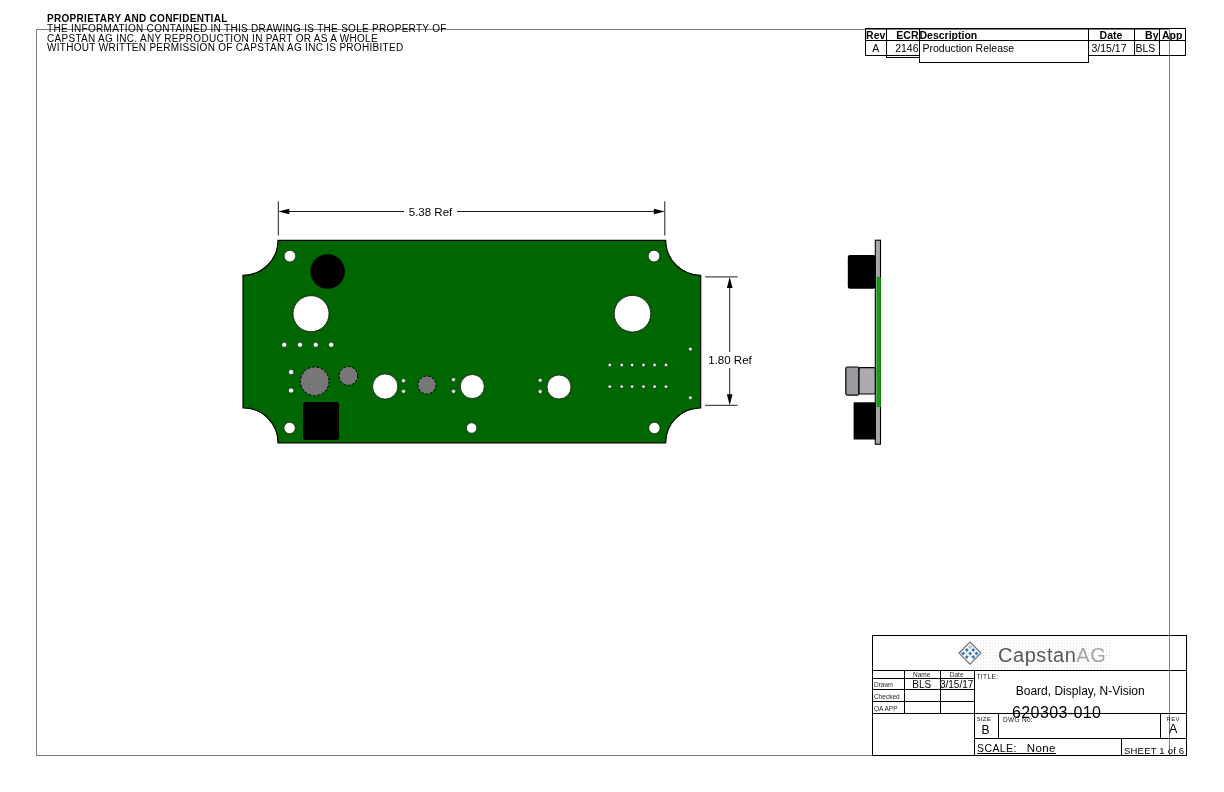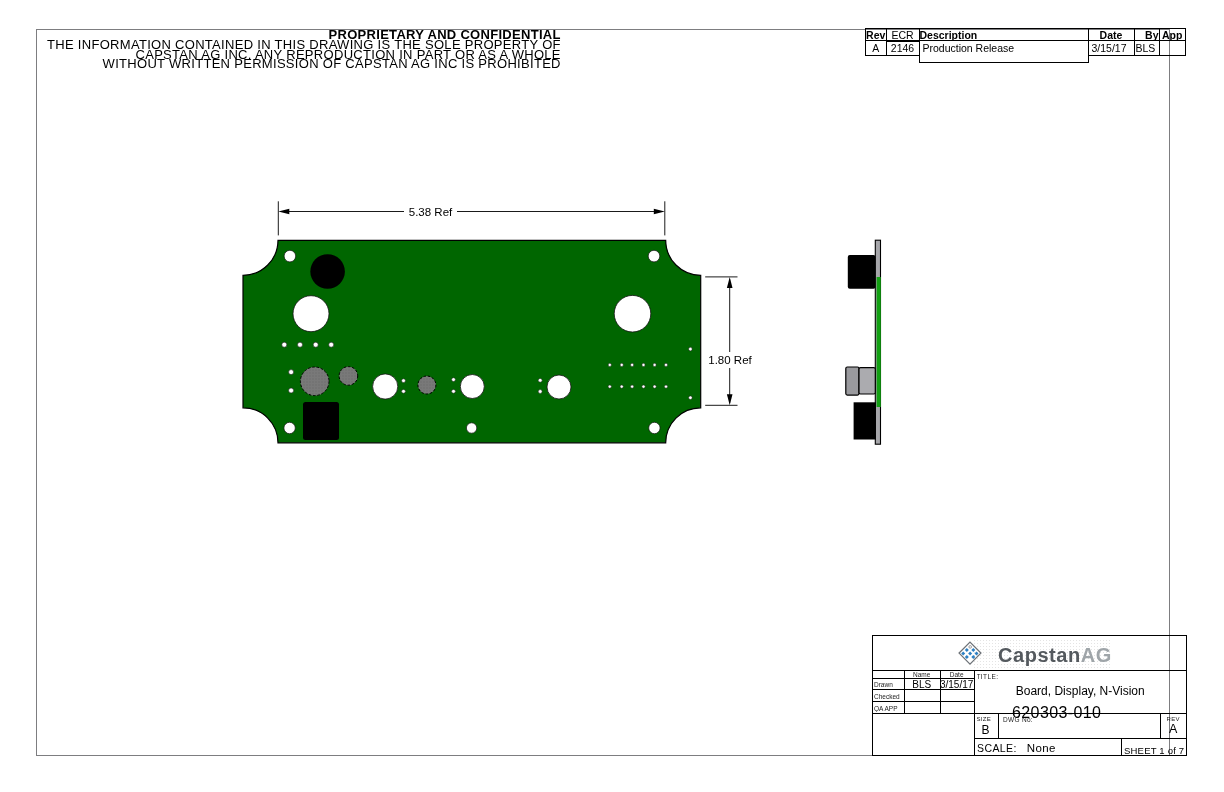--- a/index.html
+++ b/index.html
@@ -5,33 +5,33 @@
 html,body{margin:0;padding:0;background:#ffffff;}
 body{width:1224px;height:792px;position:relative;font-family:"Liberation Sans",sans-serif;color:#000;}
 .abs{position:absolute;box-sizing:border-box;}
 .cell{position:absolute;box-sizing:border-box;overflow:hidden;margin-left:16px;}
 </style>
 </head>
 <body>
 
 <div class="abs" style="left:36px;top:29px;width:1134px;height:727px;border:1px solid #7d7d80;"></div>
 
-<div class="abs" style="left:47px;top:30px;font-size:13px;line-height:9.8px;letter-spacing:0.3px;text-align:right;"><b>PROPRIETARY AND CONFIDENTIAL</b><br>THE INFORMATION CONTAINED IN THIS DRAWING IS THE SOLE PROPERTY OF<br>CAPSTAN AG INC. ANY REPRODUCTION IN PART OR AS A WHOLE<br>WITHOUT WRITTEN PERMISSION OF CAPSTAN AG INC IS PROHIBITED</div>
+<div class="abs" style="left:47px;top:14px;font-size:10px;line-height:9.8px;letter-spacing:0.3px;"><b>PROPRIETARY AND CONFIDENTIAL</b><br>THE INFORMATION CONTAINED IN THIS DRAWING IS THE SOLE PROPERTY OF<br>CAPSTAN AG INC. ANY REPRODUCTION IN PART OR AS A WHOLE<br>WITHOUT WRITTEN PERMISSION OF CAPSTAN AG INC IS PROHIBITED</div>
 
 <div class="abs" style="left:849px;top:28px;width:321px;height:28px;font-size:10.5px;">
 
   <div class="cell" style="left:0;top:0;width:21.5px;height:13px;border:1px solid #000;font-weight:bold;text-align:center;line-height:12px;">Rev</div>
-  <div class="cell" style="left:20.5px;top:0;width:34px;height:14px;border:1px solid #000;font-weight:normal;text-align:center;line-height:12px;">ECR</div>
+  <div class="cell" style="left:20.5px;top:0;width:34px;height:30px;border:1px solid #000;font-weight:bold;text-align:right;line-height:12px;">ECR</div>
   <div class="cell" style="left:53.5px;top:0;width:170px;height:13px;border:1px solid #000;font-weight:bold;text-align:left;line-height:12px;">Description</div>
   <div class="cell" style="left:222.5px;top:0;width:47px;height:13px;border:1px solid #000;font-weight:bold;text-align:center;line-height:12px;">Date</div>
   <div class="cell" style="left:268.5px;top:0;width:26px;height:13px;border:1px solid #000;font-weight:bold;text-align:right;line-height:12px;padding-right:0;">By</div>
   <div class="cell" style="left:293.5px;top:0;width:27.5px;height:13px;border:1px solid #000;font-weight:bold;text-align:center;line-height:12px;text-decoration:underline;">App</div>
 
   <div class="cell" style="left:0;top:12px;width:21.5px;height:16px;border:1px solid #000;text-align:center;line-height:15px;">A</div>
-  <div class="cell" style="left:20.5px;top:12px;width:34px;height:16px;border:1px solid #000;text-align:center;line-height:15px;">2146</div>
+  <div class="cell" style="left:20.5px;top:12px;width:34px;height:16px;border:1px solid #000;text-align:right;line-height:15px;">2146</div>
   <div class="cell" style="left:53.5px;top:12px;width:170px;height:23px;border:1px solid #000;text-align:left;line-height:15px;padding-left:3px;">Production Release</div>
   <div class="cell" style="left:222.5px;top:12px;width:47px;height:16px;border:1px solid #000;text-align:left;line-height:15px;padding-left:3px;">3/15/17</div>
   <div class="cell" style="left:268.5px;top:12px;width:26px;height:16px;border:1px solid #000;text-align:left;line-height:15px;padding-left:1px;">BLS</div>
   <div class="cell" style="left:293.5px;top:12px;width:27.5px;height:16px;border:1px solid #000;"></div>
 </div>
 
 <svg class="abs" style="left:0;top:0;" width="1224" height="792" viewBox="0 0 1224 792">
   <defs>
     <pattern id="grayDots" width="3" height="3" patternUnits="userSpaceOnUse">
       <rect width="3" height="3" fill="#797979"></rect>
@@ -163,21 +163,21 @@
       <polygon points="9.2,11.6 11.2,13.6 9.2,15.6 7.2,13.6"></polygon>
       <polygon points="12.8,8.1 14.8,10.1 12.8,12.1 10.8,10.1"></polygon>
       <polygon points="12.8,15.1 14.8,17.1 12.8,19.1 10.8,17.1"></polygon>
       <polygon points="16.1,11.5 18.1,13.5 16.1,15.5 14.1,13.5"></polygon>
       <polygon points="19.3,8.0 21.3,10.0 19.3,12.0 17.3,10.0"></polygon>
       <polygon points="19.3,15.1 21.3,17.1 19.3,19.1 17.3,17.1"></polygon>
       <polygon points="22.5,11.5 24.5,13.5 22.5,15.5 20.5,13.5"></polygon>
     </g>
   </svg>
 
-  <div class="cell" style="left:126px;top:8.5px;width:130px;font-size:20px;color:#54595e;letter-spacing:0.55px;font-weight:bold;">Capstan<span style="color:#9fa5a9;">AG</span></div>
+  <div class="cell" style="left:126px;top:8.5px;width:130px;font-size:20px;color:#54595e;letter-spacing:0.55px;">Capstan<span style="color:#9fa5a9;">AG</span></div>
 
   <div>
   <div class="cell" style="left:0;top:34.8px;width:315px;height:1px;background:#000;"></div>
   <div class="cell" style="left:0;top:78.2px;width:315px;height:1px;background:#000;"></div>
   <div class="cell" style="left:101.5px;top:103.1px;width:213.5px;height:1px;background:#000;"></div>
   <div class="cell" style="left:0;top:43.2px;width:101.5px;height:1px;background:#000;"></div>
   <div class="cell" style="left:0;top:53.8px;width:101.5px;height:1px;background:#000;"></div>
   <div class="cell" style="left:0;top:66.4px;width:101.5px;height:1px;background:#000;"></div>
   <div class="cell" style="left:31.7px;top:34.8px;width:1px;height:43.4px;background:#000;"></div>
   <div class="cell" style="left:67.8px;top:34.8px;width:1px;height:43.4px;background:#000;"></div>
@@ -203,16 +203,16 @@
   <div class="cell" style="left:101.5px;top:49px;width:213.5px;font-size:12px;text-align:center;">Board, Display, N-Vision</div>
 
   <div class="cell" style="left:104.5px;top:80.5px;width:22px;font-size:6px;letter-spacing:0.3px;color:#222;">SIZE</div>
   <div class="cell" style="left:101.5px;top:87.5px;width:24px;font-size:12px;text-align:center;">B</div>
   <div class="cell" style="left:131px;top:81px;width:60px;font-size:6.5px;letter-spacing:0.3px;color:#222;">DWG No:</div>
 
   <div class="cell" style="left:140px;top:69px;width:152px;font-size:16px;text-align:left;letter-spacing:0.4px;">620303-010</div>
   <div class="cell" style="left:288.2px;top:80.5px;width:26px;font-size:6px;text-align:center;letter-spacing:0.3px;color:#222;">REV</div>
   <div class="cell" style="left:288.2px;top:87px;width:26px;font-size:12.5px;text-align:center;">A</div>
 
-  <div class="cell" style="left:105px;top:106.8px;width:145px;font-size:10.5px;letter-spacing:0.4px;">SCALE: &nbsp;&nbsp;<span style="font-size:11.5px;">None</span></div>
-
-  <div class="cell" style="left:252px;top:110px;width:62px;font-size:9.5px;letter-spacing:0.2px;">SHEET 1 of 7</div>
+  <div class="cell" style="left:105px;top:106.8px;width:145px;font-size:10.5px;letter-spacing:0.4px;text-decoration:underline;">SCALE: &nbsp;&nbsp;<span style="font-size:11.5px;">None</span></div>
+
+  <div class="cell" style="left:252px;top:110px;width:62px;font-size:9.5px;letter-spacing:0.2px;">SHEET 1 of 6</div>
 </div>
 
 </body></html>

